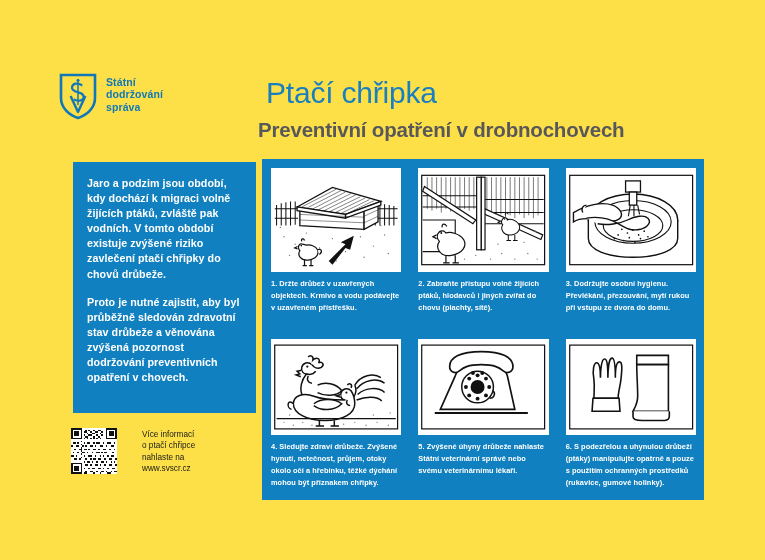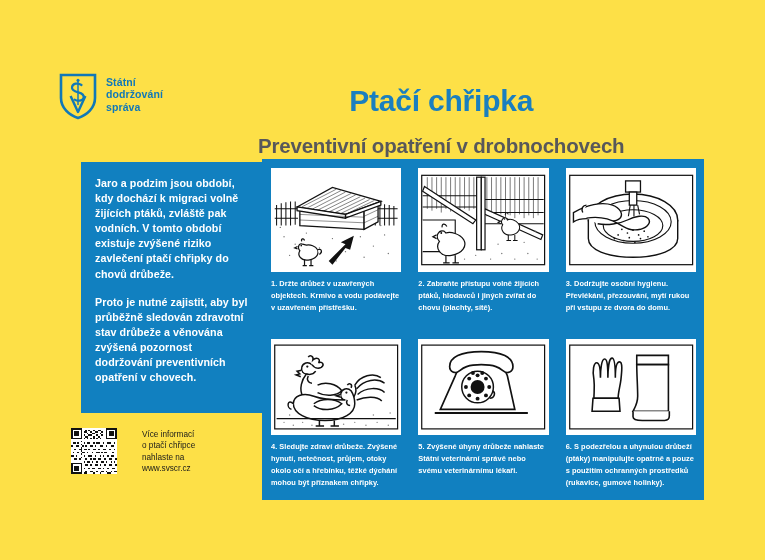--- a/index.html
+++ b/index.html
@@ -56,25 +56,24 @@
   .logo-text span { display: block; }
 
   .title-block {
     position: absolute;
     left: 200px;
     top: 0px;
   }
   .main-title {
     font-size: 30px;
     line-height: 34px;
-    font-weight: bold;
+    font-weight: normal;
     color: #1a7fbf;
     letter-spacing: -0.2px;
-    margin: 16px;
-    text-align: center;
+    margin: 8px;
   }
   .sub-title {
     font-size: 20.5px;
     line-height: 24px;
     font-weight: bold;
     color: #58585a;
     letter-spacing: -0.2px;
     margin: 2px 0 0 0;
   }
 
@@ -82,21 +81,20 @@
   .intro-panel {
     position: absolute;
     left: 73px;
     top: 162px;
     width: 183px;
     height: 251px;
     background: #1180c0;
     color: #ffffff;
     box-sizing: border-box;
     padding: 14px 13px 10px 14px;
-    margin-left: 8px;
   }
   .intro-panel p {
     margin: 0 0 13px 0;
     font-size: 10.7px;
     line-height: 15.1px;
     font-weight: bold;
     letter-spacing: 0.05px;
   }
   .intro-panel p:last-child { margin-bottom: 0; }
 

